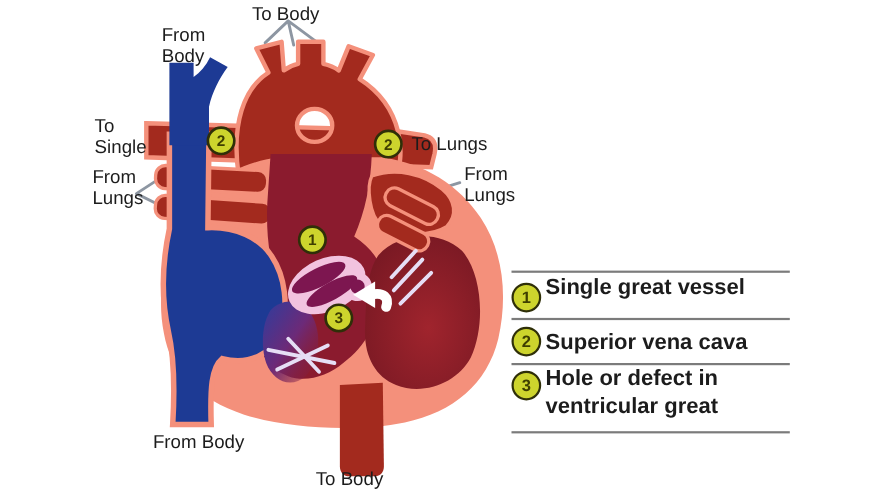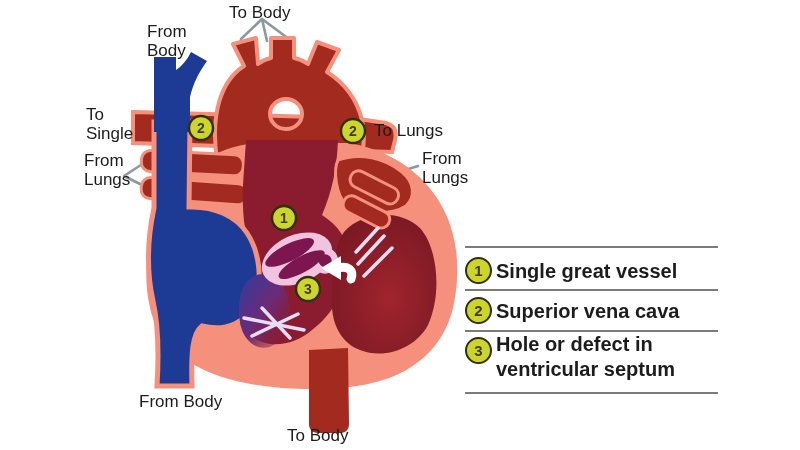--- a/index.html
+++ b/index.html
@@ -169,23 +169,23 @@
 Lungs</div>
   <div class="lbl" style="left:374px;top:121px;">To Lungs</div>
   <div class="lbl" style="left:422px;top:149px;">From
 Lungs</div>
   <div class="lbl" style="left:139px;top:392px;">From Body</div>
   <div class="lbl" style="left:287px;top:426px;">To Body</div>
 
   <div>
     <div class="legend-rule" style="top:246px;"></div>
     <div class="legend-circle" style="left:465px;top:257px;">1</div>
-    <div class="legend-text" style="left:496px;top:259px;">Single great vessel</div>
+    <div class="legend-text" style="left:496px;top:249px;">Single great vessel</div>
     <div class="legend-rule" style="top:289px;"></div>
     <div class="legend-circle" style="left:465px;top:297px;">2</div>
     <div class="legend-text" style="left:496px;top:299px;">Superior vena cava</div>
     <div class="legend-rule" style="top:330px;"></div>
     <div class="legend-circle" style="left:465px;top:337px;">3</div>
-    <div class="legend-text" style="left:496px;top:332px;">Hole or defect in ventricular septum</div>
+    <div class="legend-text" style="left:496px;top:332px;">Hole or defect in ventricular great</div>
     <div class="legend-rule" style="top:392px;"></div>
   </div>
 
 </div>
 
 </body></html>

